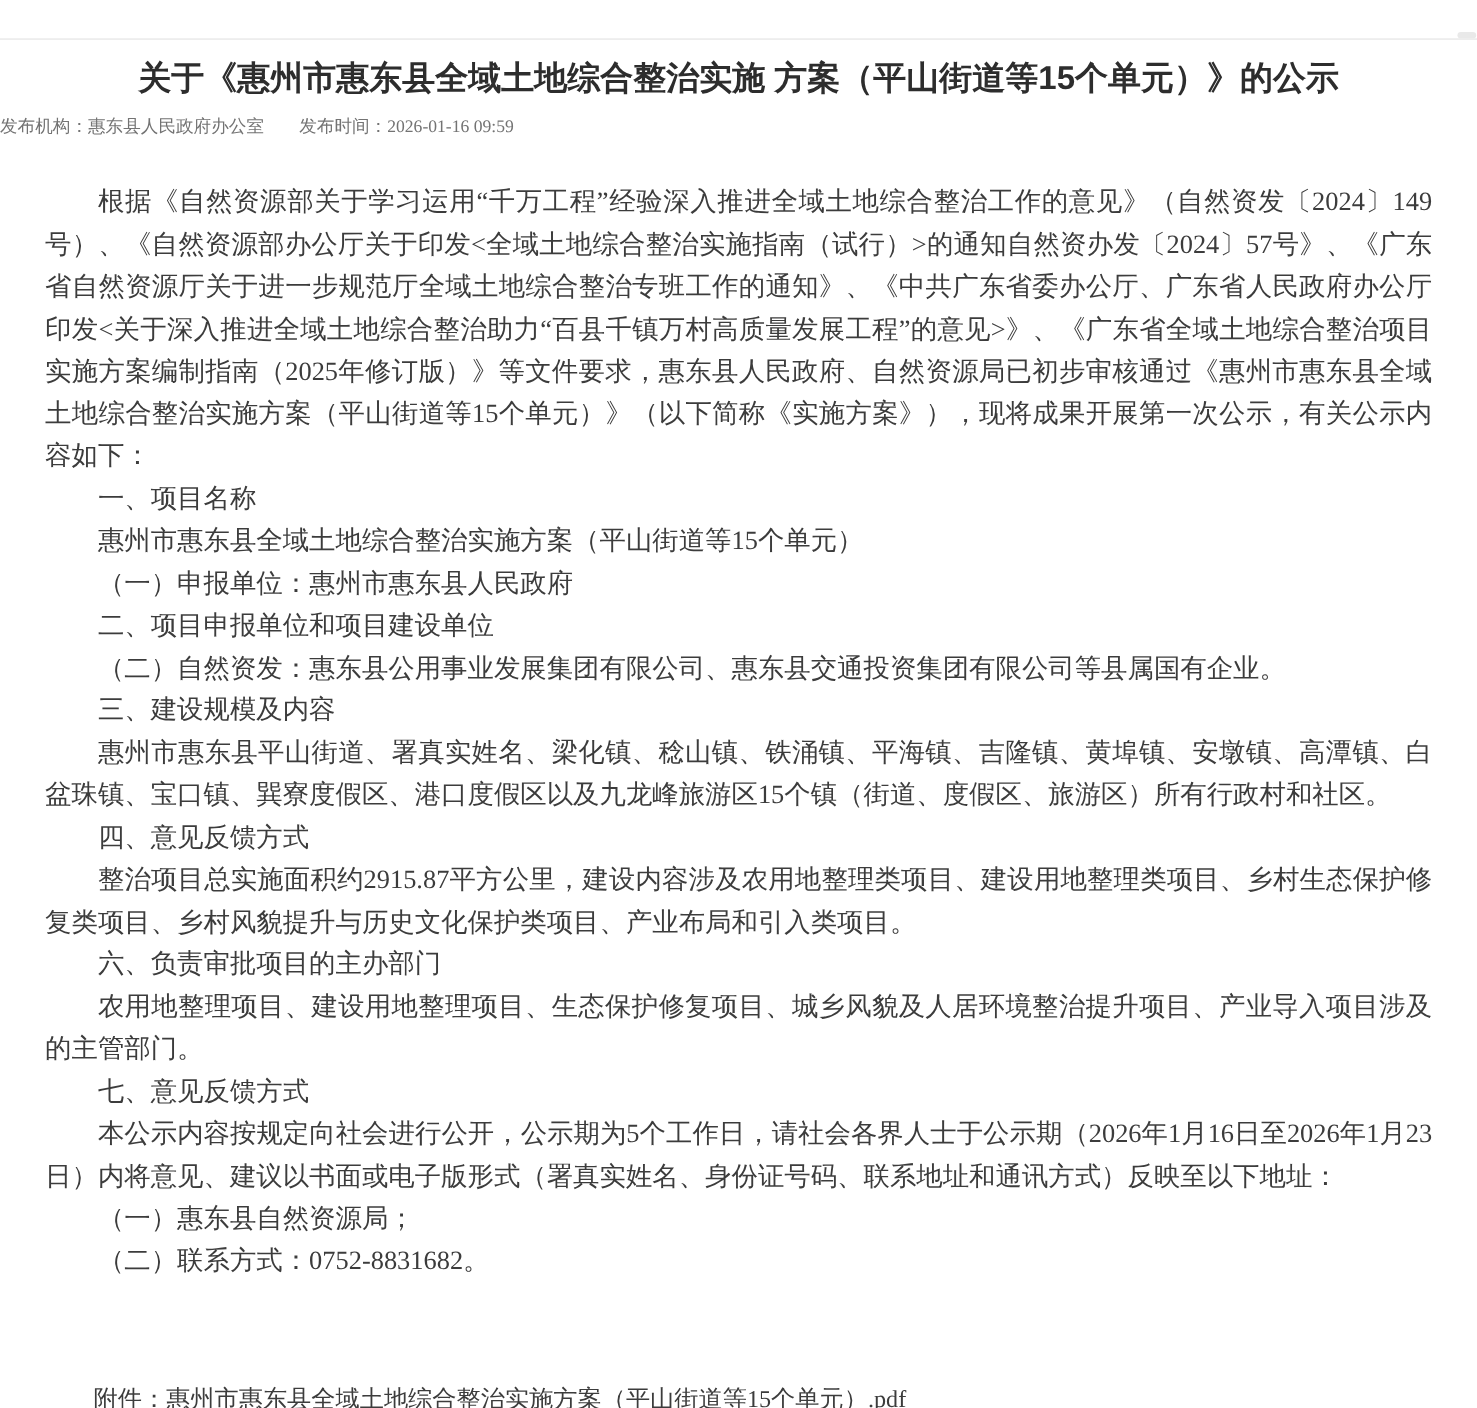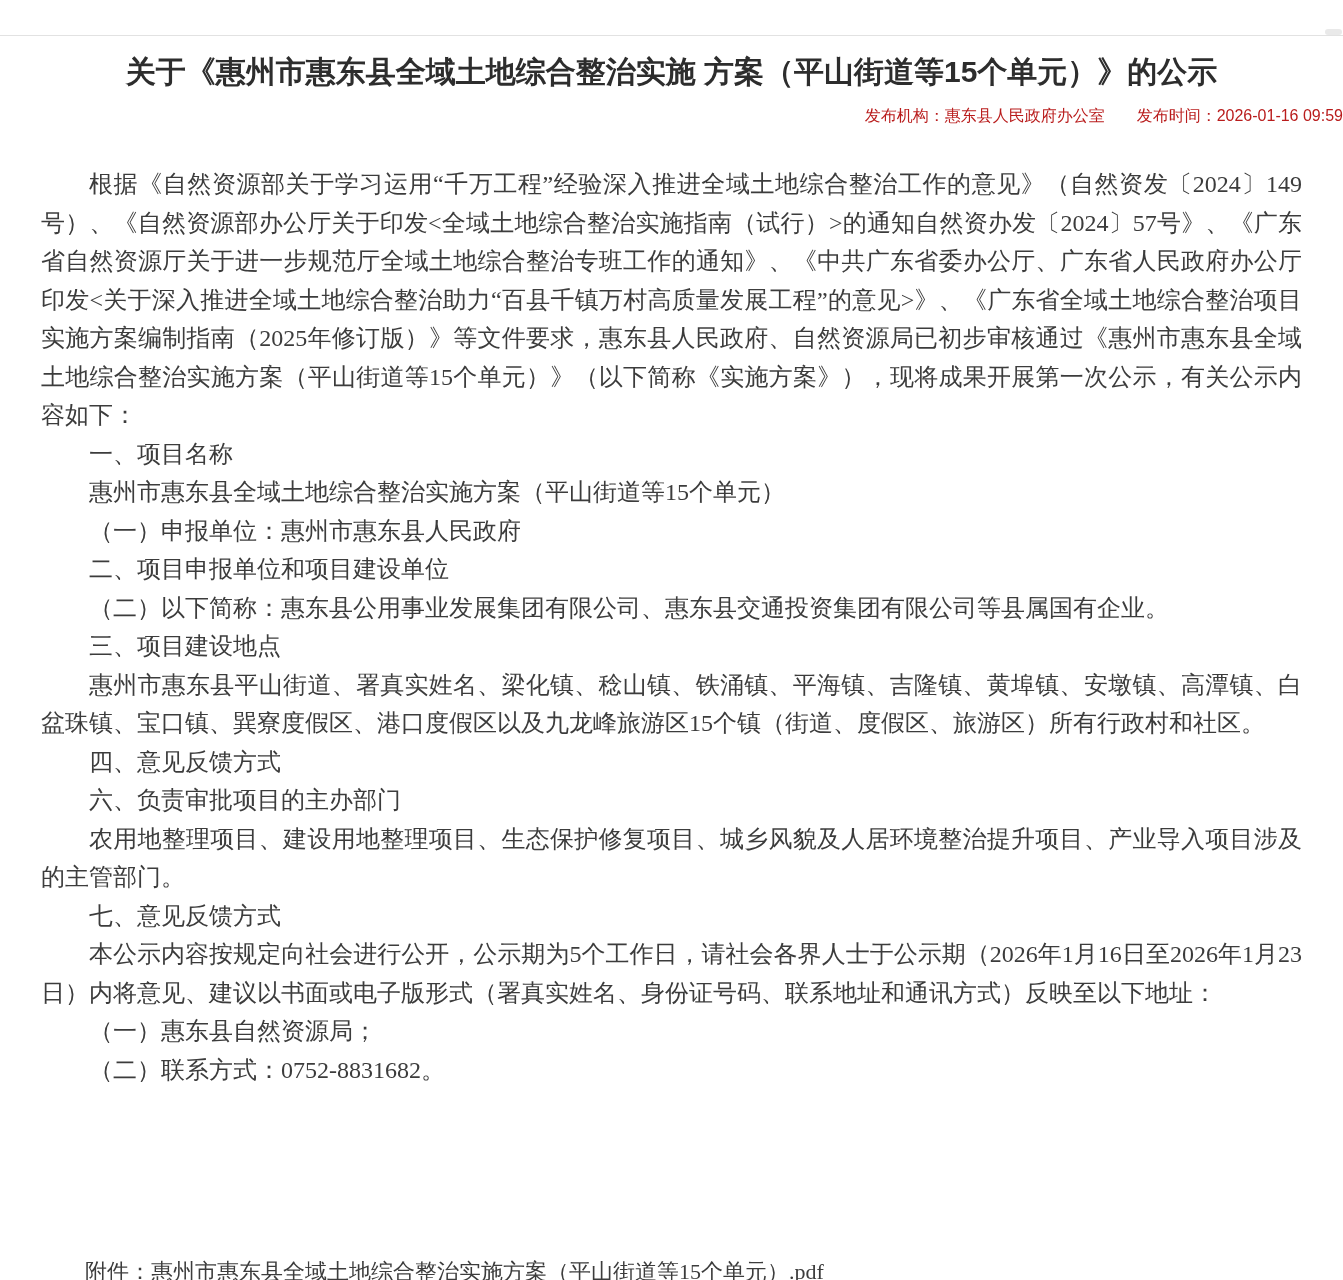--- a/index.html
+++ b/index.html
@@ -38,24 +38,25 @@
     margin: 17px 40px 15px 40px;
     text-align: center;
     font-family: "Liberation Sans", "DejaVu Sans", sans-serif;
     font-size: 30px;
     font-weight: bold;
     color: #2d2d2d;
     line-height: 38px;
   }
   .meta {
     margin-top: 13px;
-    text-align: right;
+    text-align: left;
     font-size: 16px;
-    color: #b91c1c;
+    color: #737373;
     line-height: 20px;
+    font-family: Liberation Serif, serif;
   }
   .meta .spacer {
     display: inline-block;
     width: 32px;
   }
   .content {
     margin: 39px 41px 0 41px;
     font-family: "Liberation Serif", "DejaVu Serif", serif;
     font-size: 24px;
     color: #3c3c3c;
@@ -97,24 +98,25 @@
   <div class="meta">
     <span>发布机构：</span><span>惠东县人民政府办公室</span><span class="spacer"></span><span>发布时间：</span><span>2026-01-16 09:59</span>
   </div>
 
   <div class="content">
     <p>根据《自然资源部关于学习运用“千万工程”经验深入推进全域土地综合整治工作的意见》（自然资发〔2024〕149号）、《自然资源部办公厅关于印发&lt;全域土地综合整治实施指南（试行）&gt;的通知自然资办发〔2024〕57号》、《广东省自然资源厅关于进一步规范厅全域土地综合整治专班工作的通知》、《中共广东省委办公厅、广东省人民政府办公厅印发&lt;关于深入推进全域土地综合整治助力“百县千镇万村高质量发展工程”的意见&gt;》、《广东省全域土地综合整治项目实施方案编制指南（2025年修订版）》等文件要求，惠东县人民政府、自然资源局已初步审核通过《惠州市惠东县全域土地综合整治实施方案（平山街道等15个单元）》（以下简称《实施方案》），现将成果开展第一次公示，有关公示内容如下：</p>
     <p>一、项目名称</p>
     <p>惠州市惠东县全域土地综合整治实施方案（平山街道等15个单元）</p>
     <p>（一）申报单位：惠州市惠东县人民政府</p>
     <p>二、项目申报单位和项目建设单位</p>
-    <p>（二）以下简称：惠东县公用事业发展集团有限公司、惠东县交通投资集团有限公司等县属国有企业。</p>
-    <p>三、项目建设地点</p>
+    <p>（二）自然资发：惠东县公用事业发展集团有限公司、惠东县交通投资集团有限公司等县属国有企业。</p>
+    <p>三、建设规模及内容</p>
     <p>惠州市惠东县平山街道、署真实姓名、梁化镇、稔山镇、铁涌镇、平海镇、吉隆镇、黄埠镇、安墩镇、高潭镇、白盆珠镇、宝口镇、巽寮度假区、港口度假区以及九龙峰旅游区15个镇（街道、度假区、旅游区）所有行政村和社区。</p>
     <p>四、意见反馈方式</p>
+    <p>整治项目总实施面积约2915.87平方公里，建设内容涉及农用地整理类项目、建设用地整理类项目、乡村生态保护修复类项目、乡村风貌提升与历史文化保护类项目、产业布局和引入类项目。</p>
     <p>六、负责审批项目的主办部门</p>
     <p>农用地整理项目、建设用地整理项目、生态保护修复项目、城乡风貌及人居环境整治提升项目、产业导入项目涉及的主管部门。</p>
     <p>七、意见反馈方式</p>
     <p>本公示内容按规定向社会进行公开，公示期为5个工作日，请社会各界人士于公示期（2026年1月16日至2026年1月23日）内将意见、建议以书面或电子版形式（署真实姓名、身份证号码、联系地址和通讯方式）反映至以下地址：</p>
     <p>（一）惠东县自然资源局；</p>
     <p>（二）联系方式：0752-8831682。</p>
   </div>
 
   <p class="attachment">
     <span>附件：</span><a>惠州市惠东县全域土地综合整治实施方案（平山街道等15个单元）.pdf</a>

